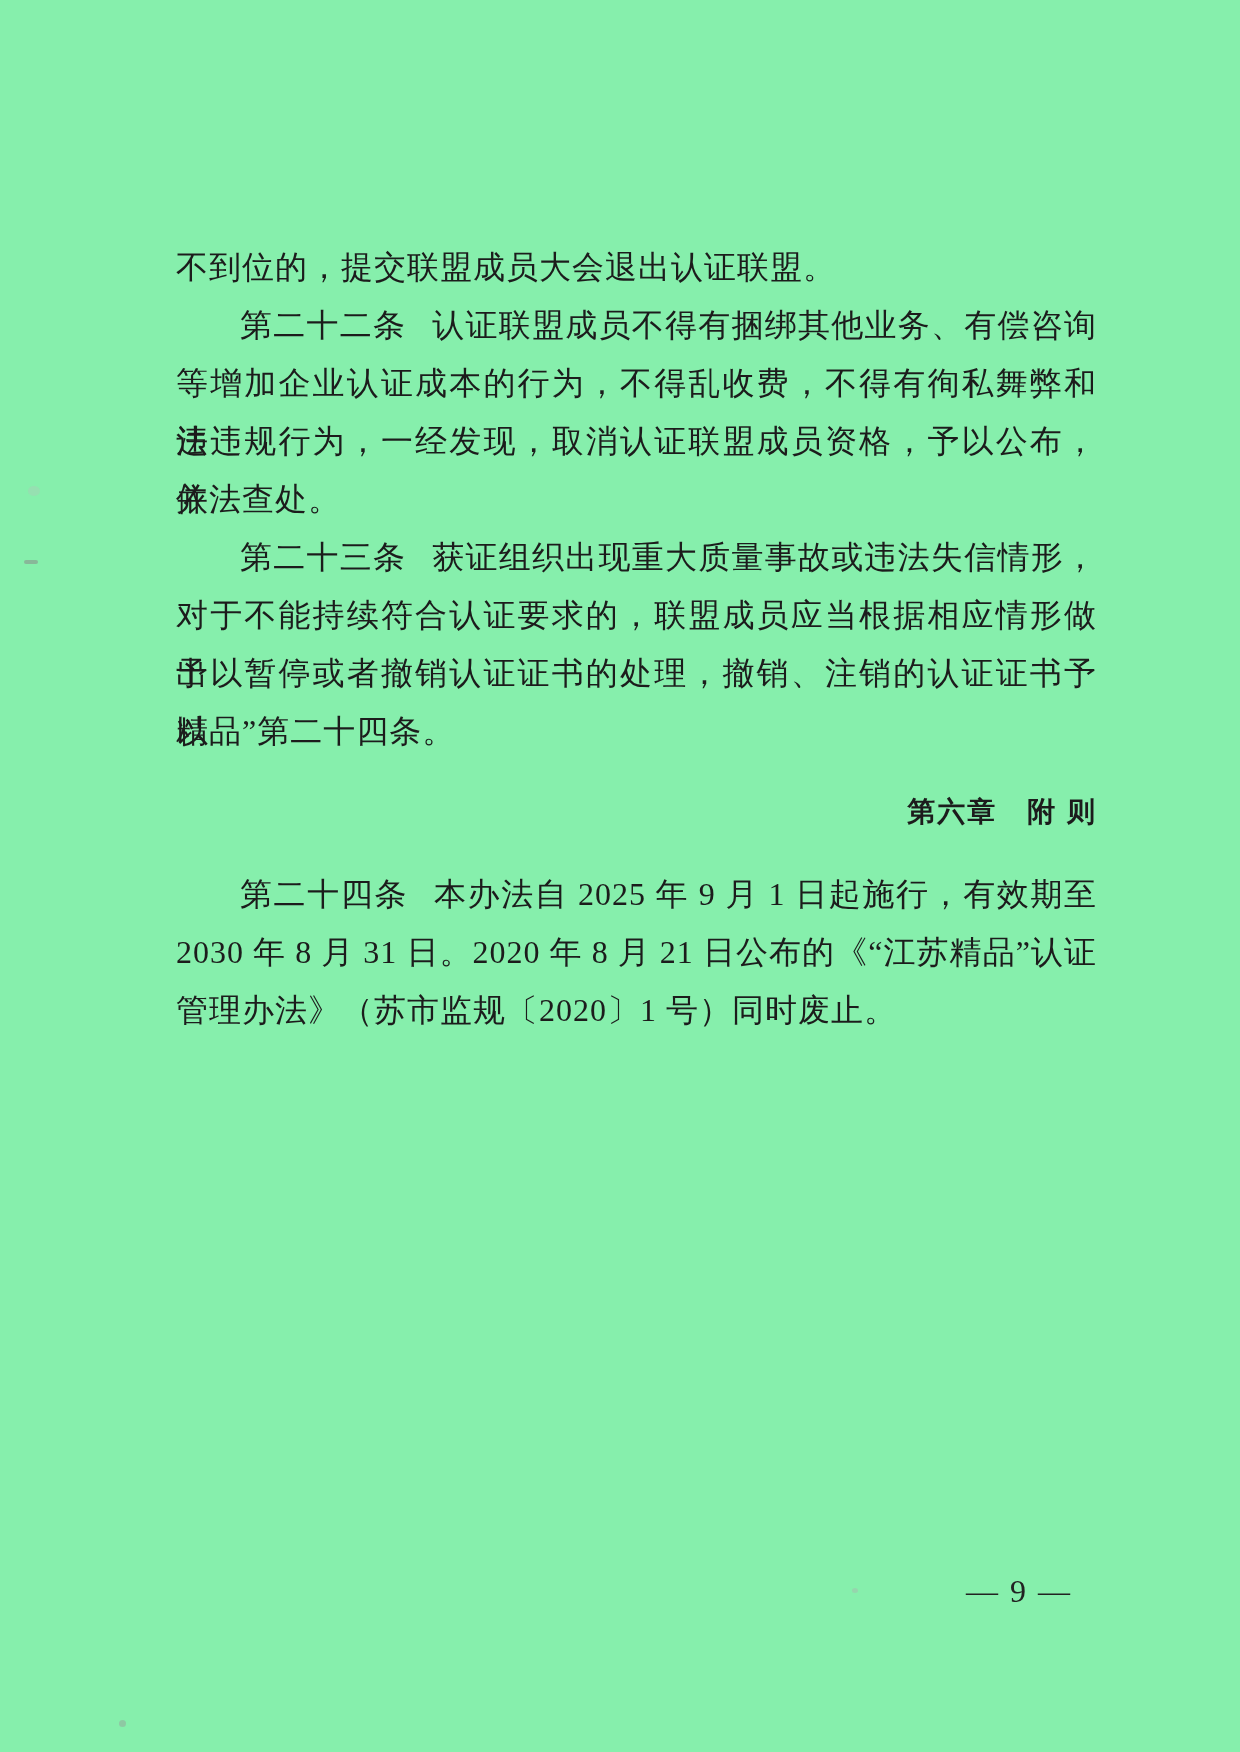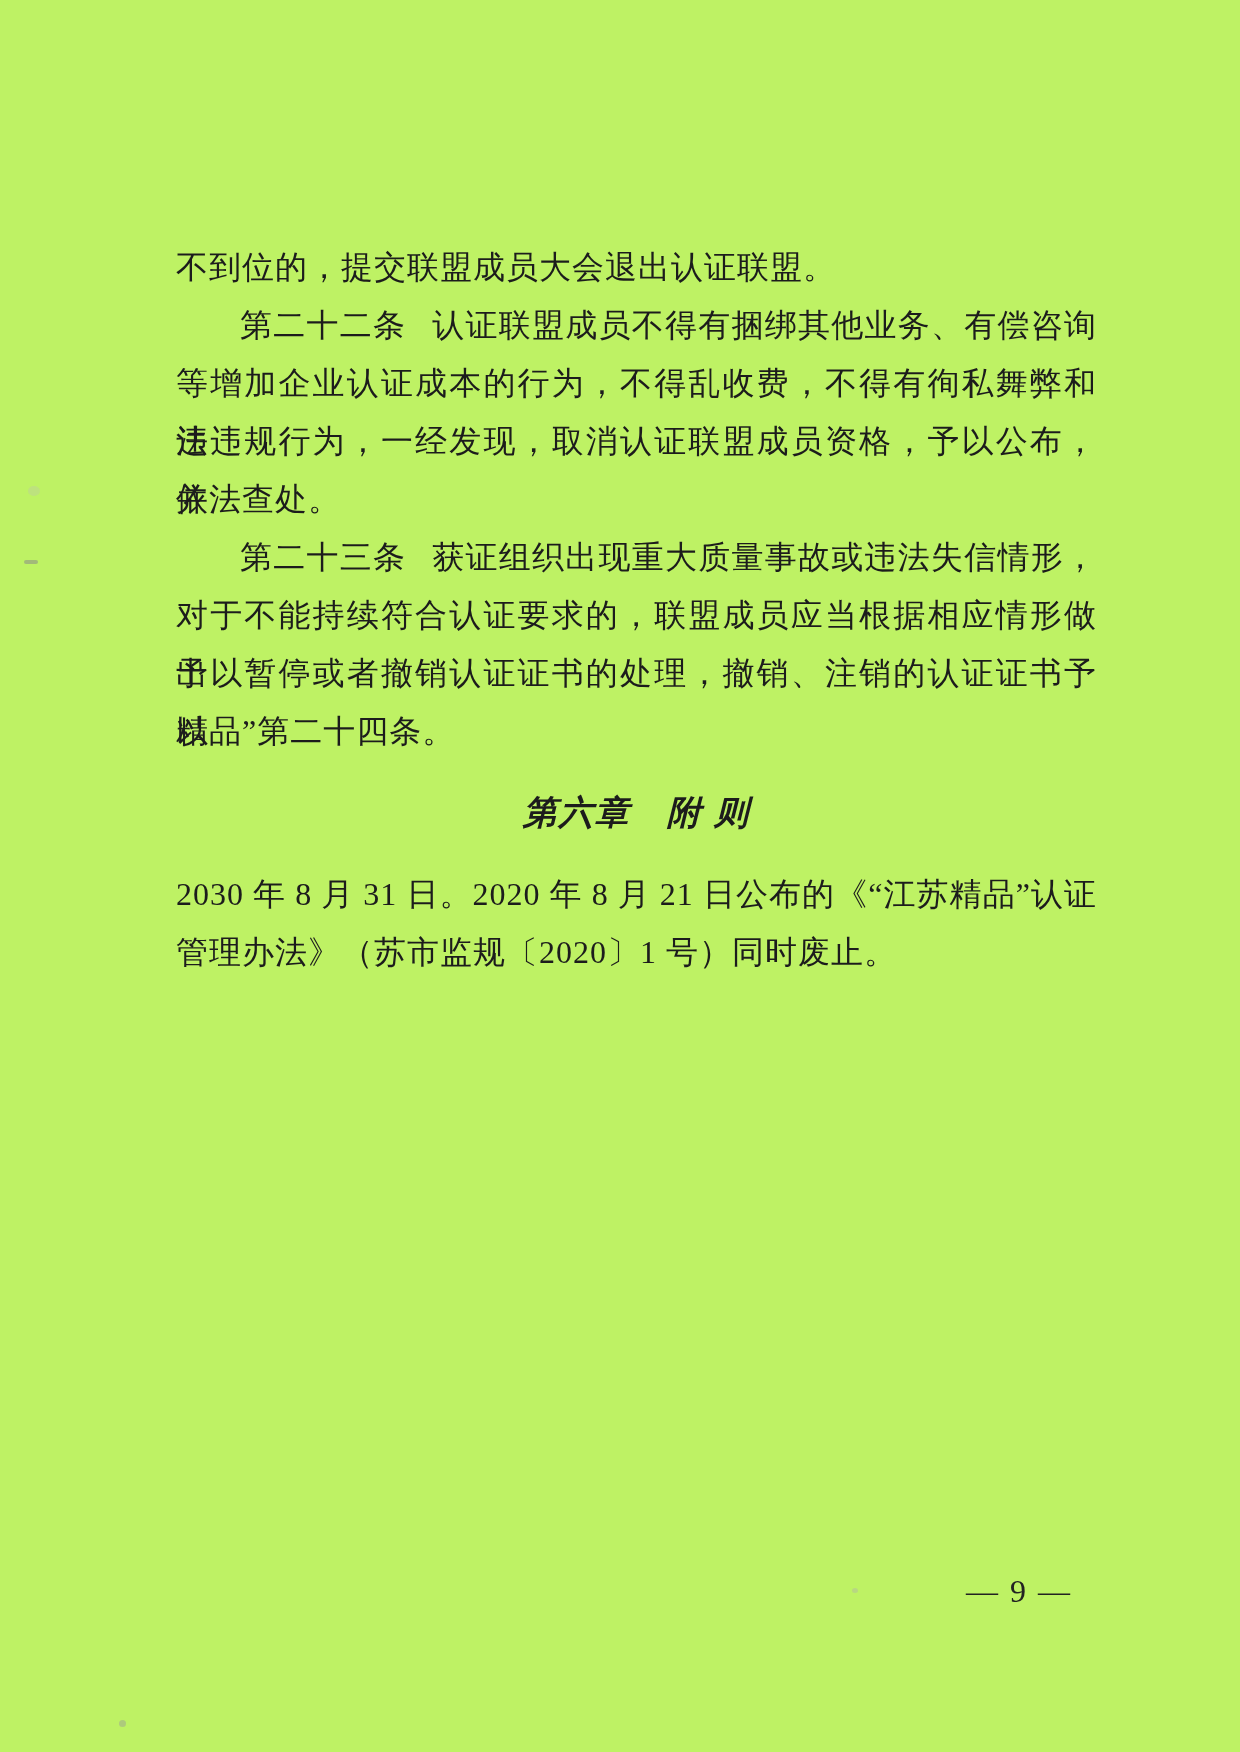--- a/index.html
+++ b/index.html
@@ -1,20 +1,20 @@
 <!DOCTYPE html>
 <html><head>
 <meta charset="utf-8">
 <style>
   html, body { margin: 0; padding: 0; background: #ffffff; }
   .page {
     position: relative;
     width: 1240px;
     height: 1752px;
-    background: #bef264;
+    background: #86efac;
     overflow: hidden;
     font-family: "Liberation Serif", "DejaVu Serif", serif;
     color: #1c1c1c;
   }
   .content {
     position: absolute;
     left: 176px;
     top: 238px;
     width: 921px;
   }
@@ -35,26 +35,25 @@
   .article-num {
     font-family: "Liberation Sans", "DejaVu Sans", sans-serif;
     font-weight: normal;
   }
   .article-num:not(:empty) { margin-right: 26px; }
   .chapter-heading {
     height: 58px;
     line-height: 58px;
     margin-top: 23px;
     margin-bottom: 24px;
-    text-align: center;
-    font-size: 34px;
+    text-align: right;
+    font-size: 28px;
     font-weight: bold;
     font-family: "Liberation Sans", "DejaVu Sans", sans-serif;
     letter-spacing: 2px;
-    font-style: italic;
   }
   .page-number {
     position: absolute;
     top: 1571px;
     right: 168px;
     height: 40px;
     line-height: 40px;
     font-size: 32px;
     letter-spacing: 2px;
     color: #222222;
@@ -86,20 +85,21 @@
 
     <div class="line fill"><span class="article-num"></span><span>对于不能持续符合认证要求的，联盟成员应当根据相应情形做出</span></div>
 
     <div class="line fill"><span class="article-num"></span><span>予以暂停或者撤销认证证书的处理，撤销、注销的认证证书予以</span></div>
 
 
     <div class="line"><span class="article-num"></span><span>精品”第二十四条。</span></div>
 
     <div class="chapter-heading">第六章　附 则</div>
 
+    <div class="line indent fill"><span class="article-num">第二十四条</span><span>本办法自 2025 年 9 月 1 日起施行，有效期至</span></div>
 
     <div class="line fill"><span class="article-num"></span><span>2030 年 8 月 31 日。2020 年 8 月 21 日公布的《“江苏精品”认证</span></div>
 
     <div class="line"><span class="article-num"></span><span>管理办法》（苏市监规〔2020〕1 号）同时废止。</span></div>
 
   </div>
 
   <div class="page-number">— 9 —</div>
 
   <div class="artifact a1"></div>

